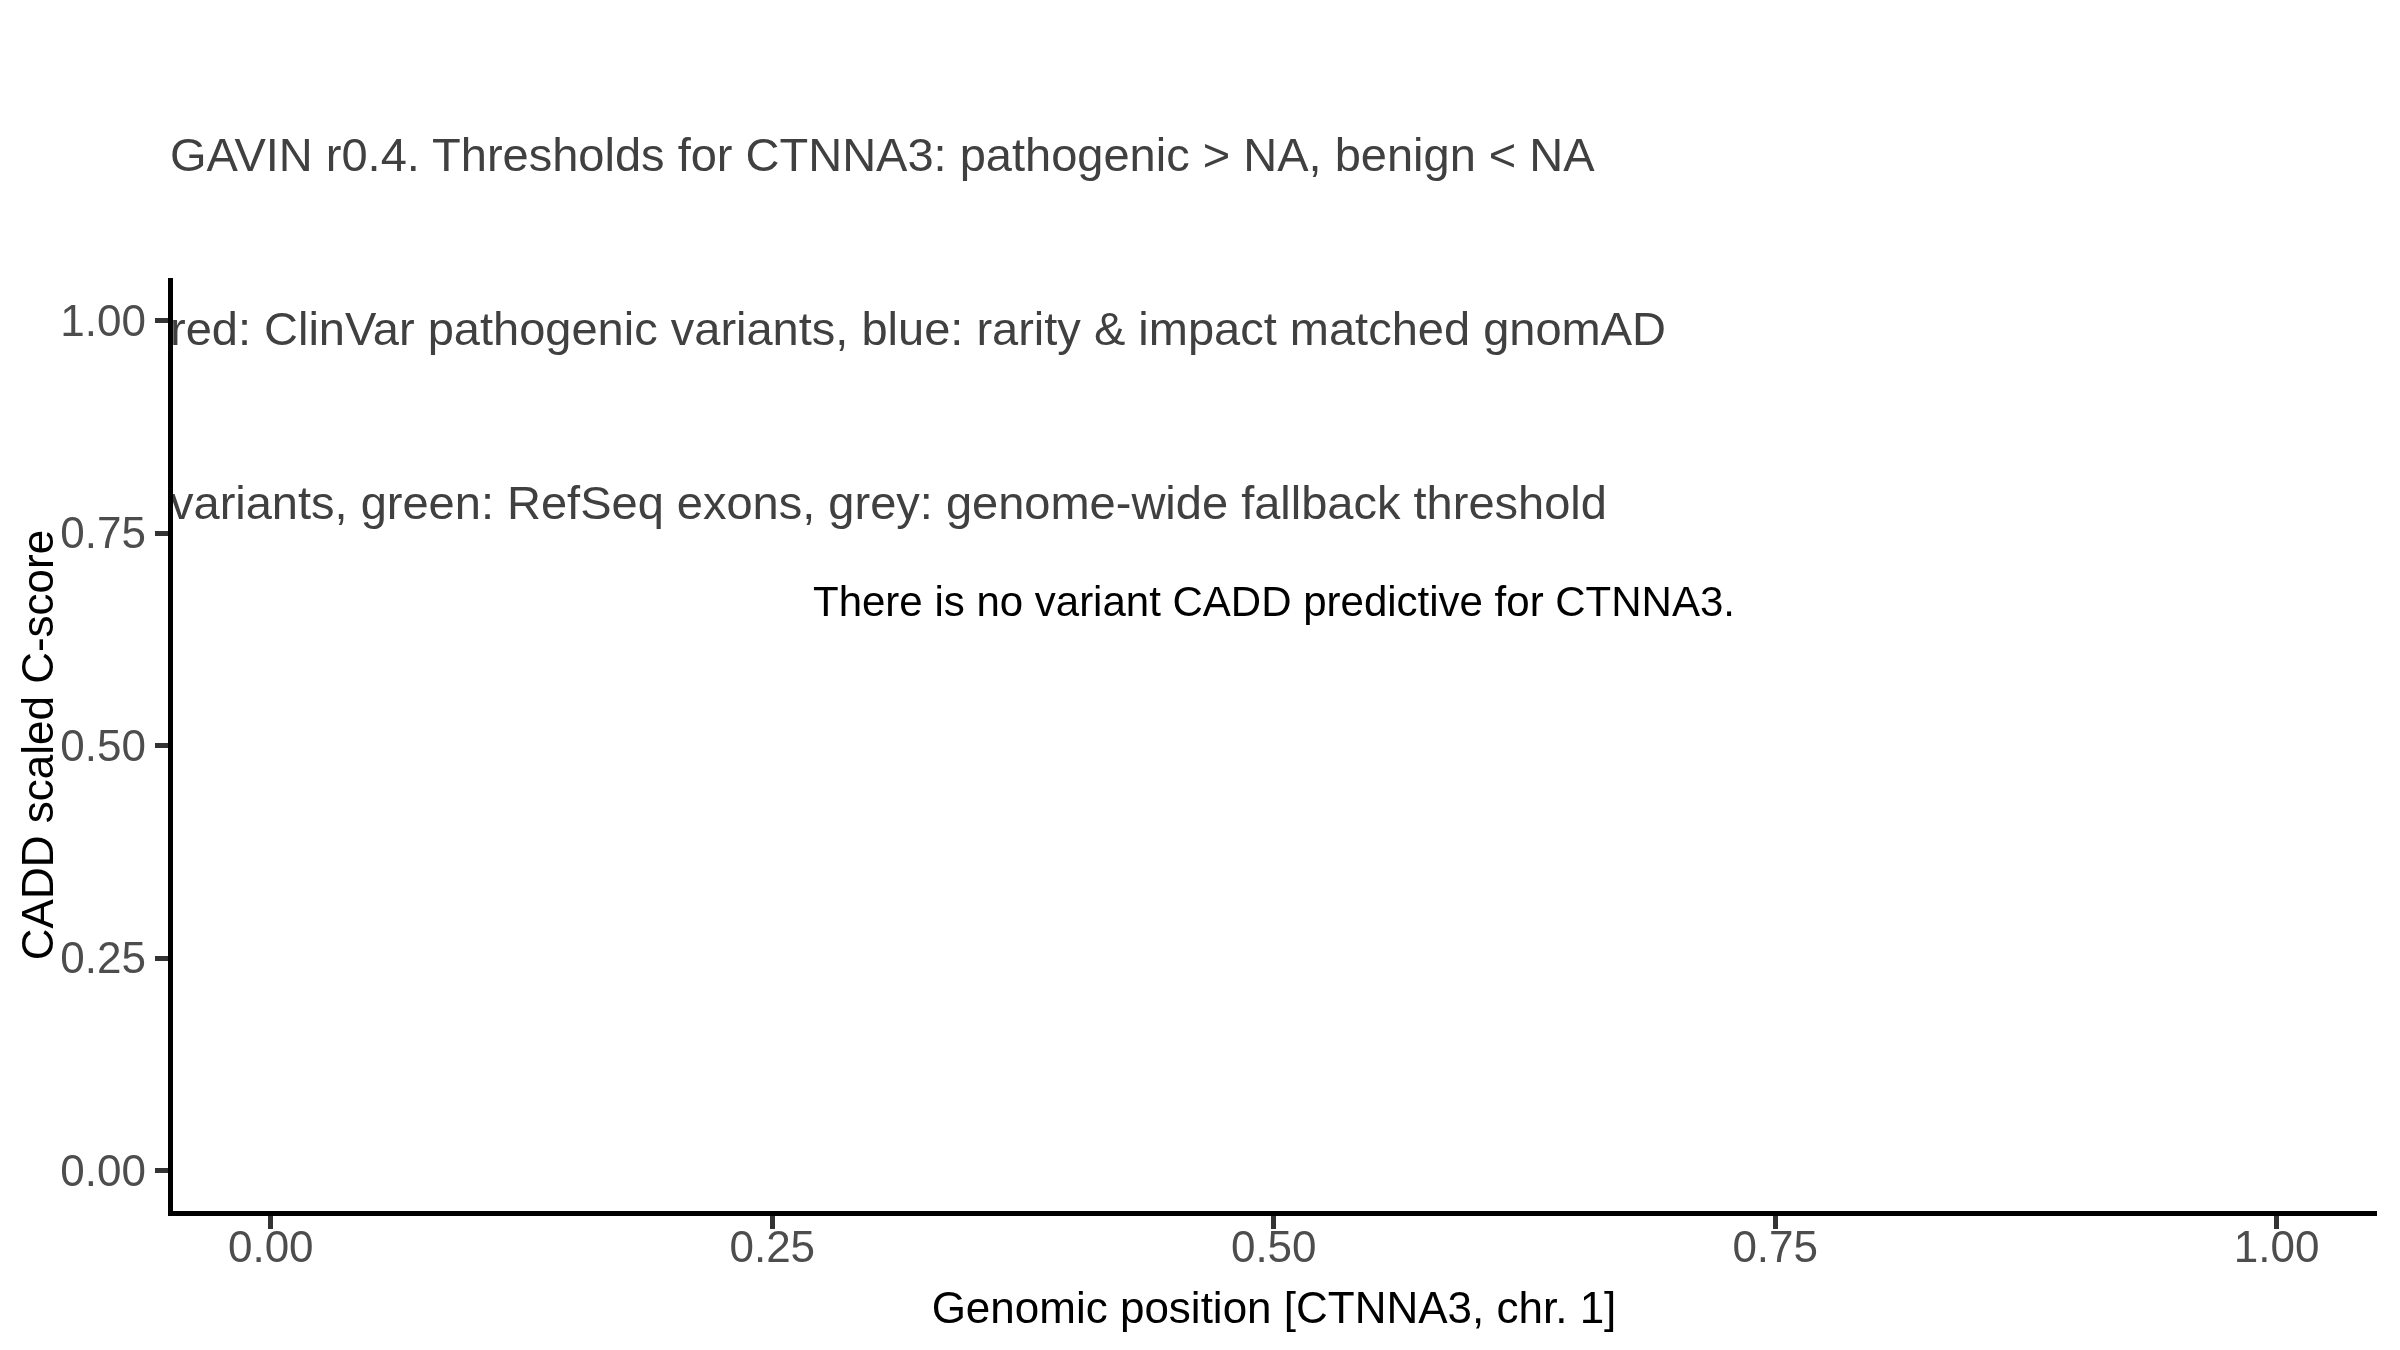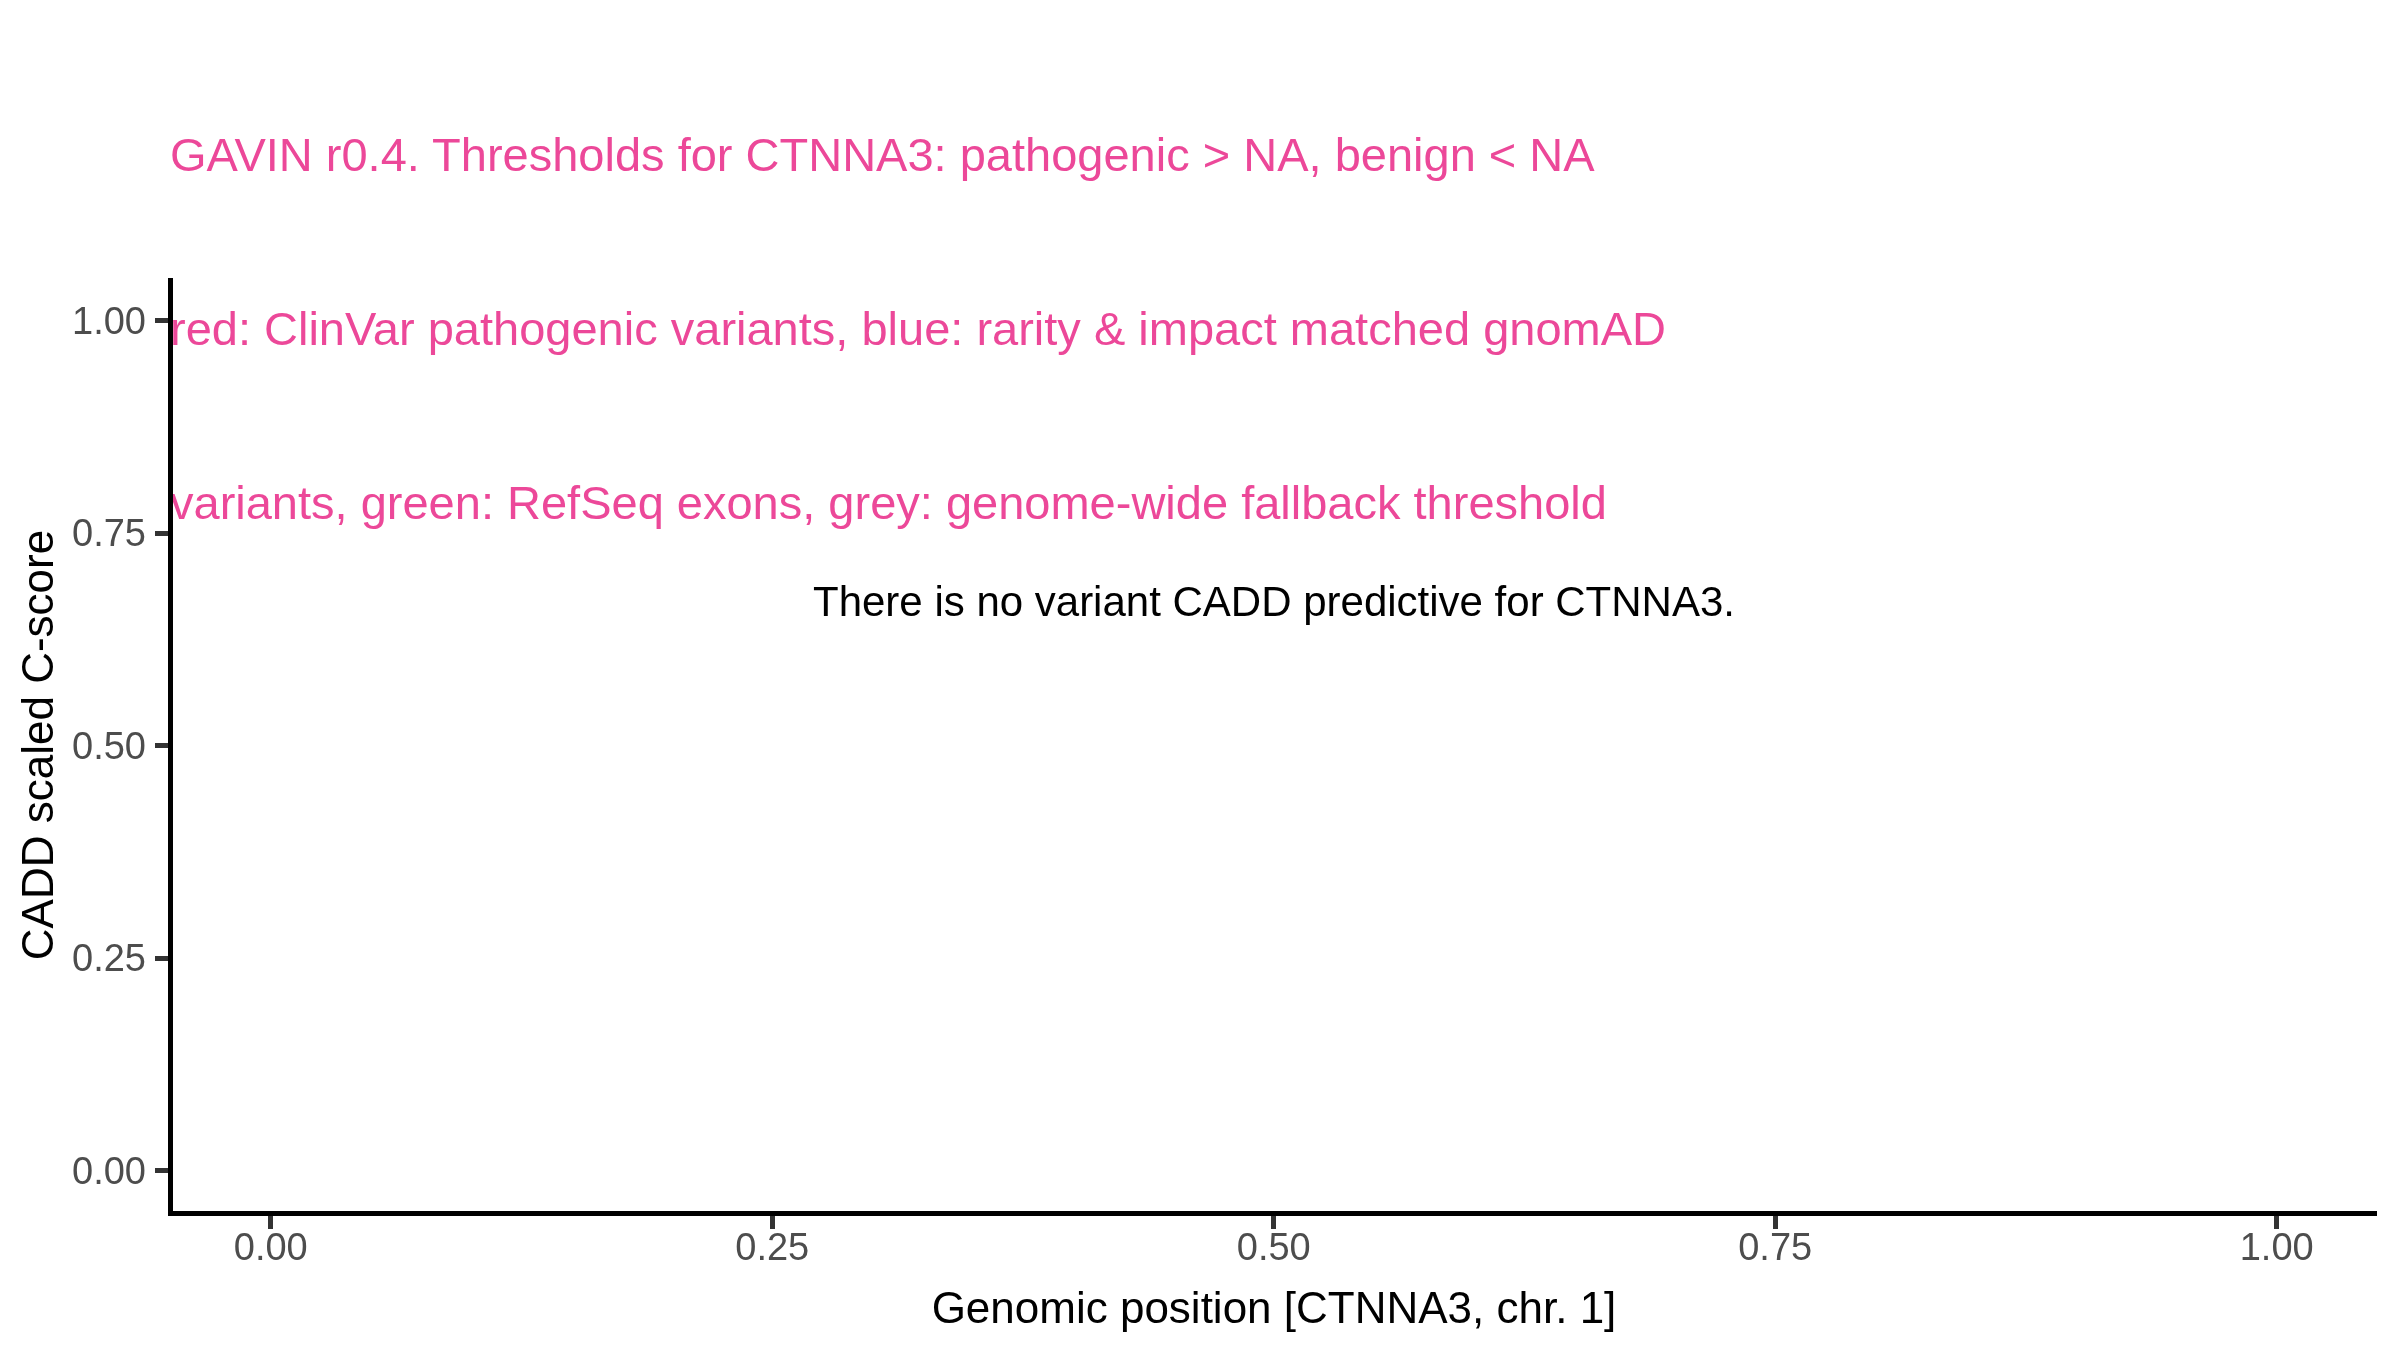--- a/index.html
+++ b/index.html
@@ -3,36 +3,36 @@
 <meta charset="utf-8">
 <style>
   html,body{margin:0;padding:0;}
   body{
     width:2400px;height:1350px;position:relative;overflow:hidden;
     background:#ffffff;
     font-family:"Liberation Sans", sans-serif;
   }
   .chart-title{
     position:absolute;left:170px;top:10px;
-    font-size:47px;line-height:58px;color:#ec4899;
+    font-size:47px;line-height:58px;color:#404040;
     white-space:pre;
   }
   .annotation{
     position:absolute;left:574px;top:432px;width:1400px;
     font-size:42px;line-height:68px;color:#000000;
     text-align:center;white-space:pre;
   }
   .axis-line{position:absolute;background:#000000;}
   .axis-line.y{left:168px;top:278px;width:5px;height:938px;}
   .axis-line.x{left:168px;top:1211px;width:2209px;height:5px;}
   .tick{position:absolute;background:#333333;}
   .tick.x{width:5px;height:13px;top:1216px;}
   .tick.y{width:13px;height:5px;left:155px;}
   .tick-label{
-    position:absolute;color:#4d4d4d;font-size:38px;line-height:38px;
+    position:absolute;color:#4d4d4d;font-size:44px;line-height:38px;
   }
   .tick-label.x{width:160px;text-align:center;top:1228px;}
   .tick-label.y{width:130px;text-align:right;}
   .x-axis-title{
     position:absolute;left:774px;top:1282px;width:1000px;
     text-align:center;font-size:44px;line-height:52px;color:#000000;
   }
   .y-axis-title{
     position:absolute;left:-262px;top:723px;width:600px;height:44px;
     text-align:center;font-size:44px;line-height:44px;color:#000000;

